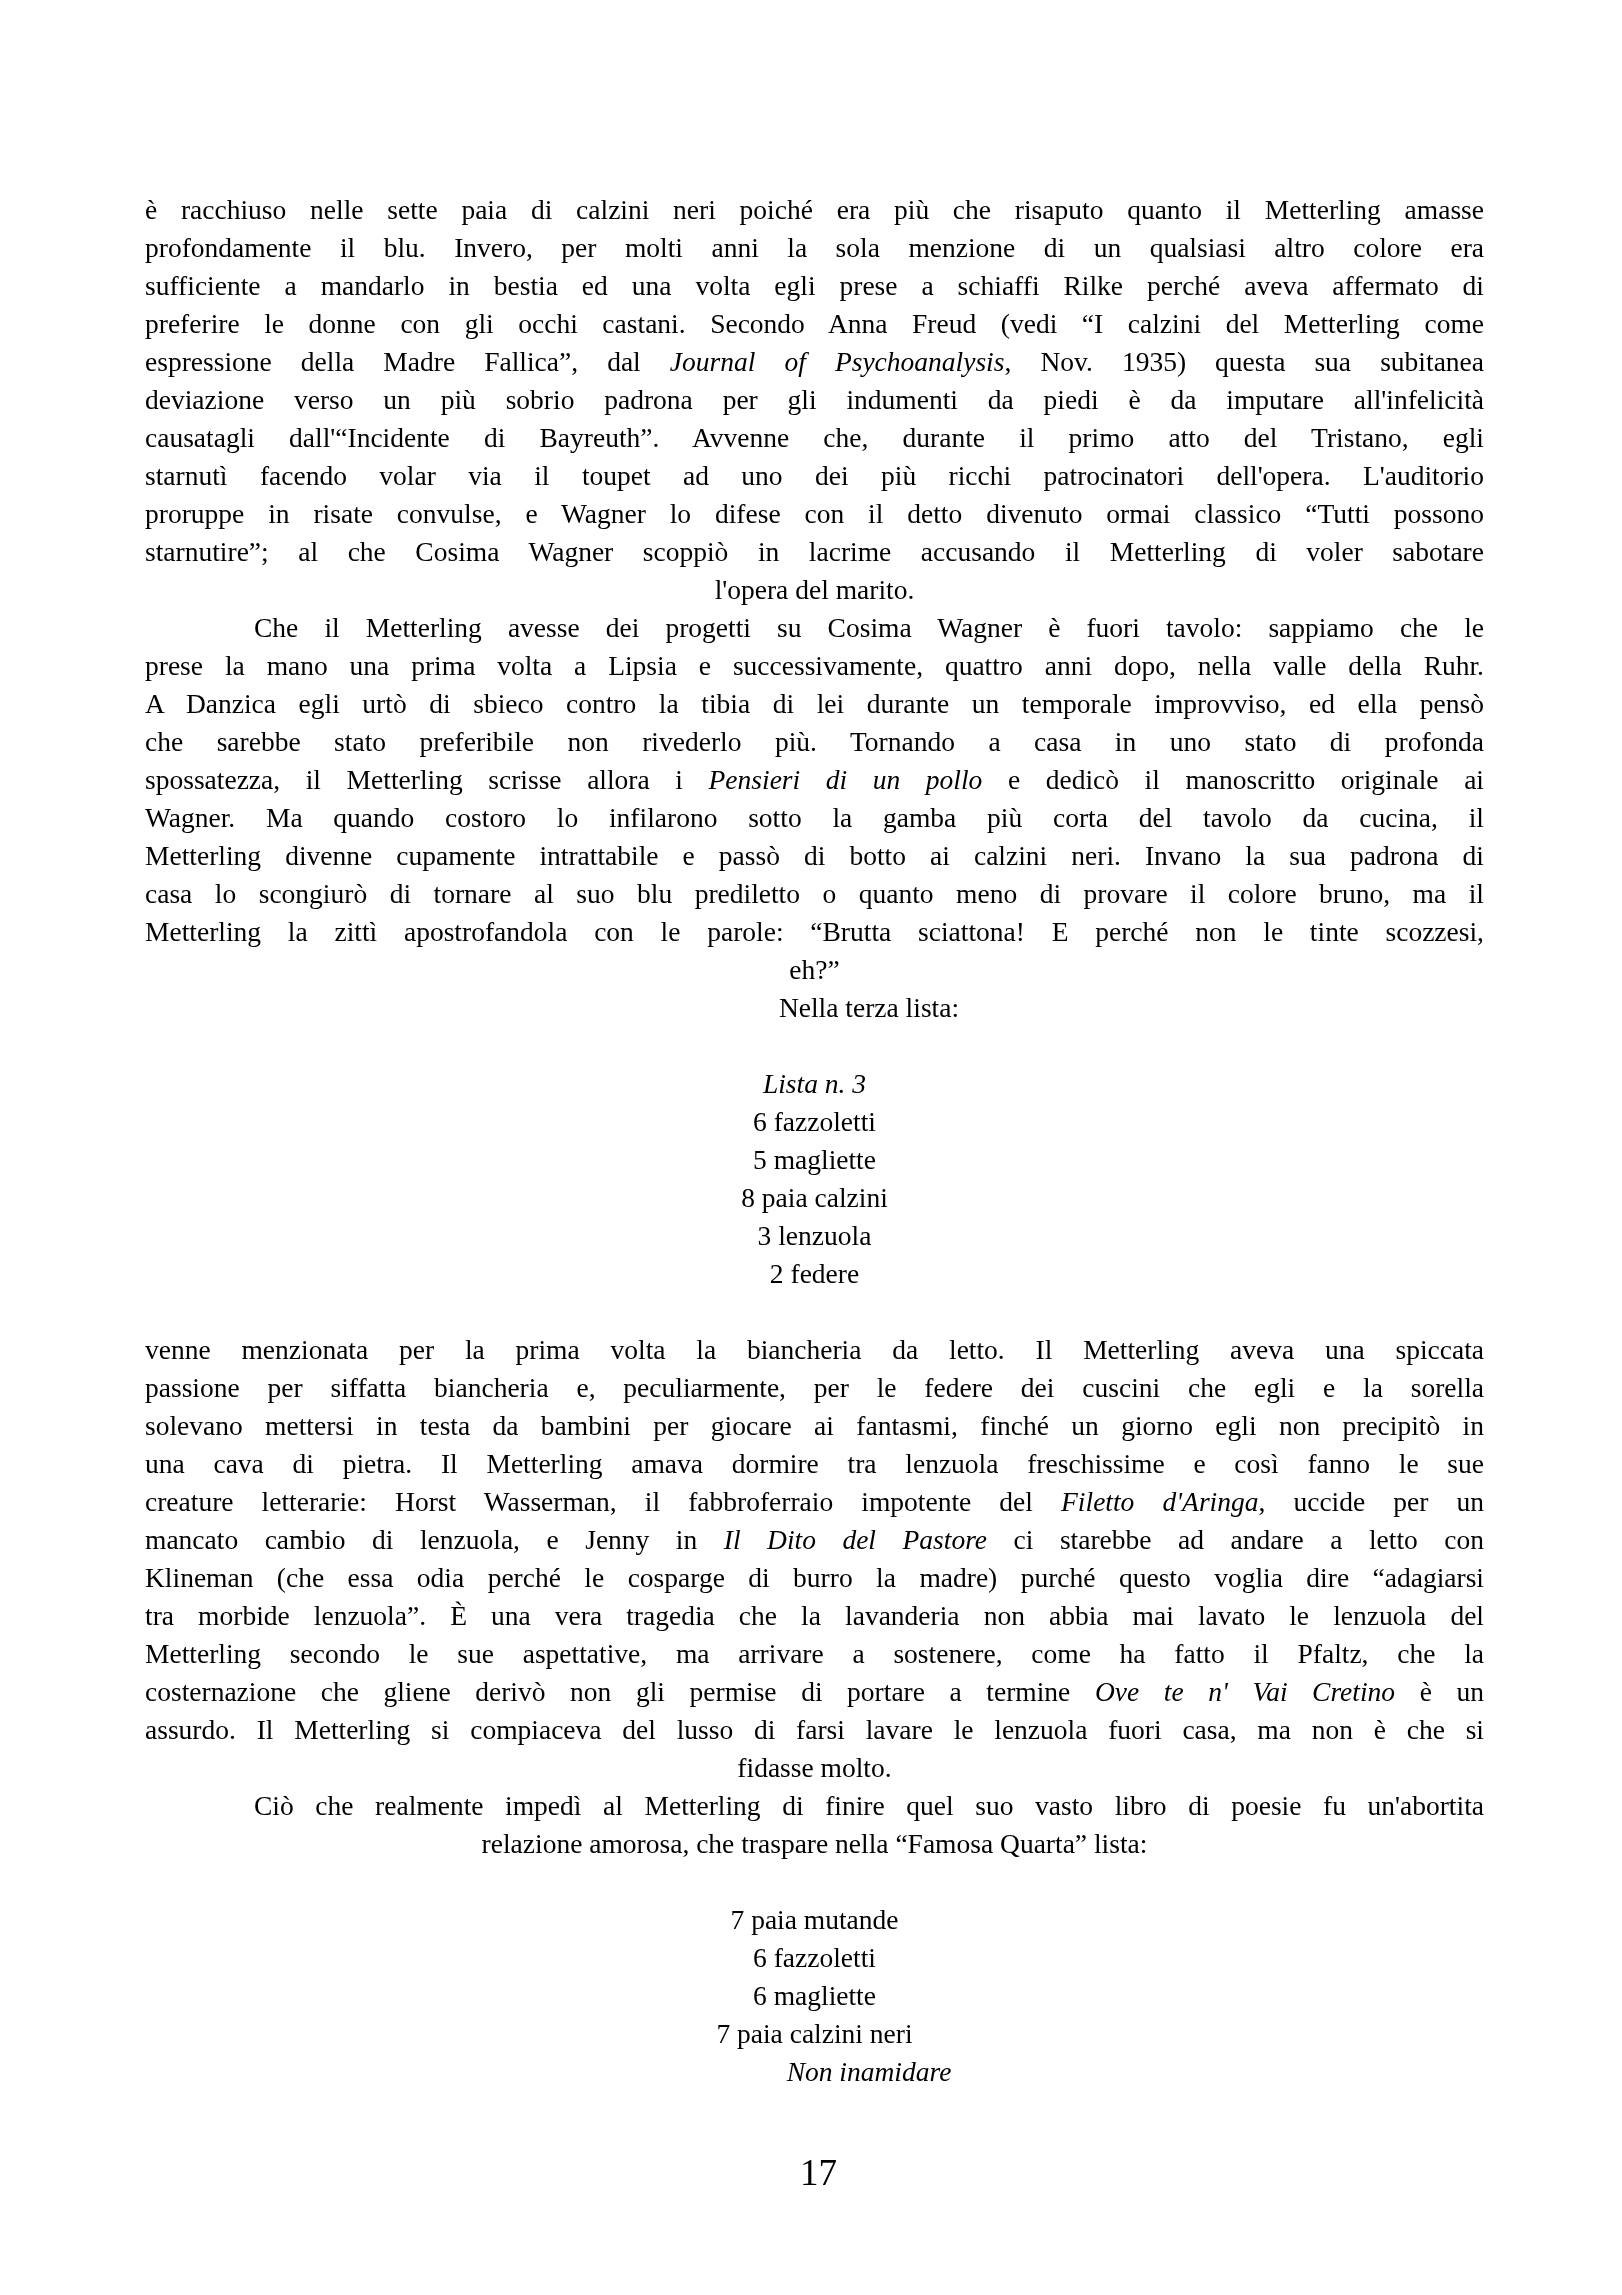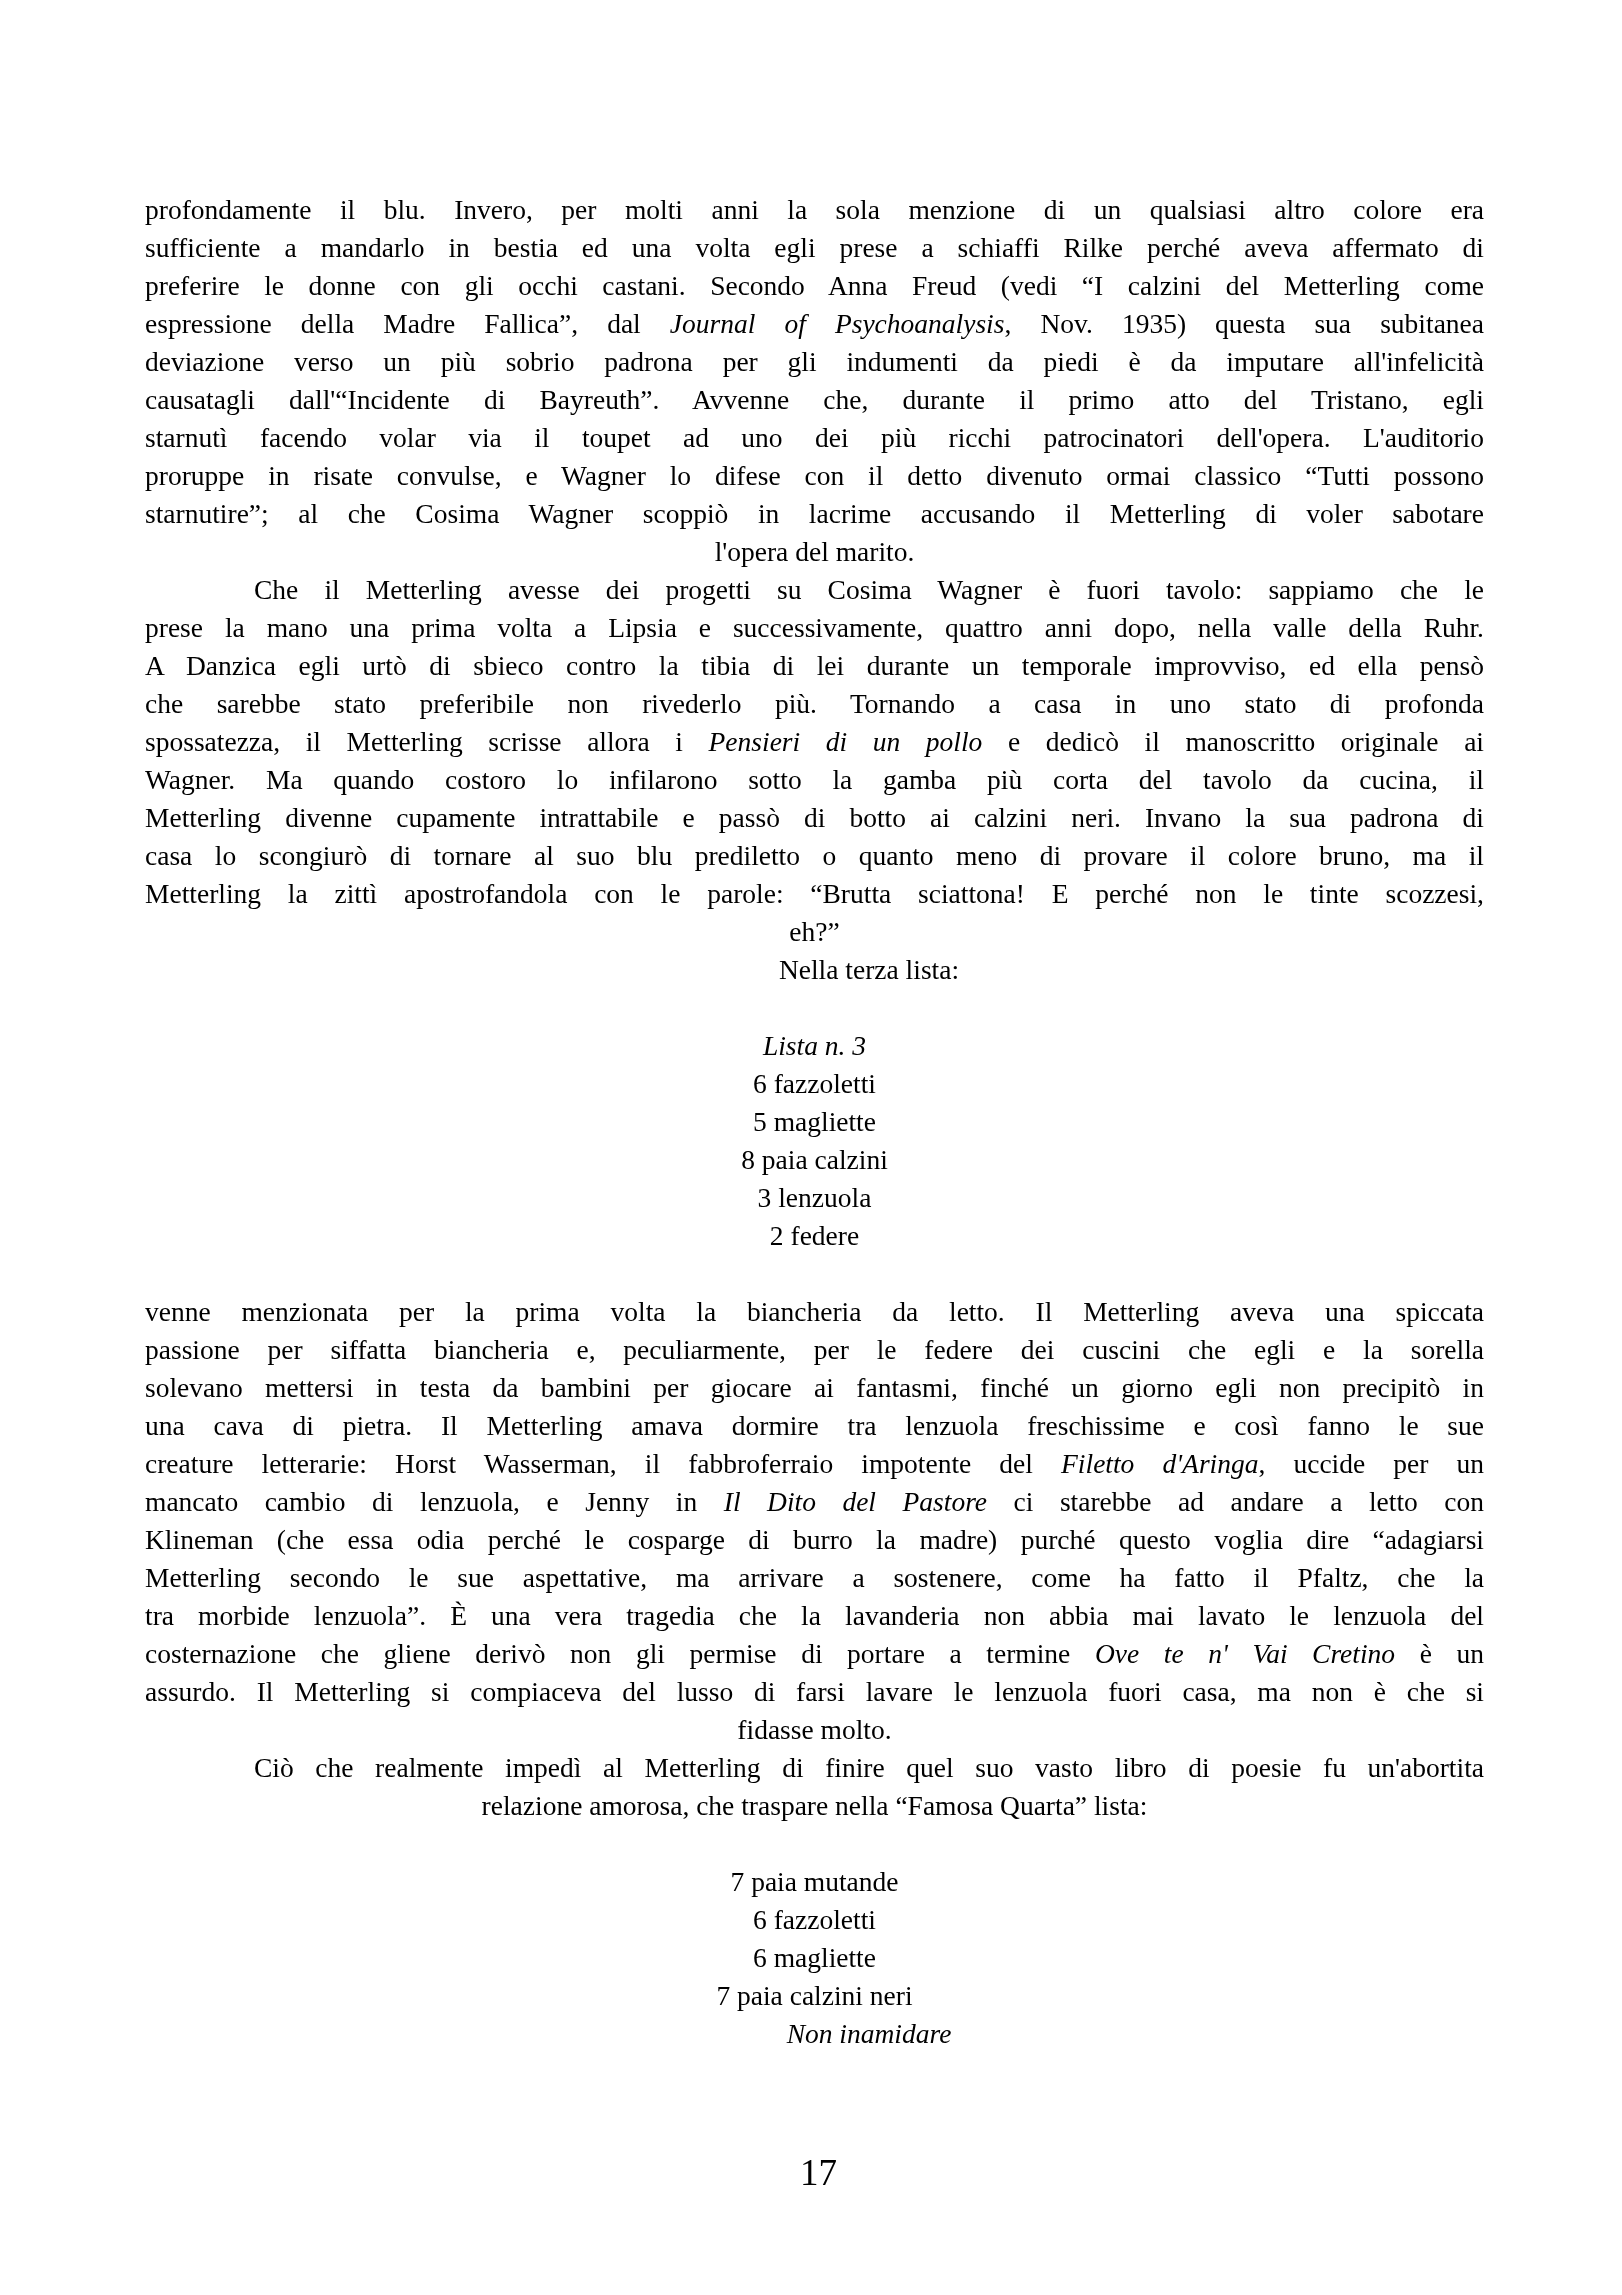--- a/index.html
+++ b/index.html
@@ -45,20 +45,21 @@
     font-size: 37px;
     line-height: 38px;
   }
 </style>
 </head>
 <body style="background: rgb(255, 255, 255); color: rgb(0, 0, 0);">
 
 <div class="page">
   <div class="text-block">
       <div class="block paragraph">
+        <div class="line just"><span>è racchiuso nelle sette paia di calzini neri poiché era più che risaputo quanto il Metterling amasse</span></div>
         <div class="line just"><span>profondamente il blu. Invero, per molti anni la sola menzione di un qualsiasi altro colore era</span></div>
         <div class="line just"><span>sufficiente a mandarlo in bestia ed una volta egli prese a schiaffi Rilke perché aveva affermato di</span></div>
         <div class="line just"><span>preferire le donne con gli occhi castani. Secondo Anna Freud (vedi “I calzini del Metterling come</span></div>
         <div class="line just"><span>espressione della Madre Fallica”, dal </span><i>Journal of Psychoanalysis</i><span>, Nov. 1935) questa sua subitanea</span></div>
         <div class="line just"><span>deviazione verso un più sobrio padrona per gli indumenti da piedi è da imputare all'infelicità</span></div>
         <div class="line just"><span>causatagli dall'“Incidente di Bayreuth”. Avvenne che, durante il primo atto del Tristano, egli</span></div>
         <div class="line just"><span>starnutì facendo volar via il toupet ad uno dei più ricchi patrocinatori dell'opera. L'auditorio</span></div>
         <div class="line just"><span>proruppe in risate convulse, e Wagner lo difese con il detto divenuto ormai classico “Tutti possono</span></div>
         <div class="line just"><span>starnutire”; al che Cosima Wagner scoppiò in lacrime accusando il Metterling di voler sabotare</span></div>
         <div class="line"><span>l'opera del marito.</span></div>
@@ -89,22 +90,22 @@
       </div>
       <div class="block spacer"></div>
       <div class="block paragraph">
         <div class="line just"><span>venne menzionata per la prima volta la biancheria da letto. Il Metterling aveva una spiccata</span></div>
         <div class="line just"><span>passione per siffatta biancheria e, peculiarmente, per le federe dei cuscini che egli e la sorella</span></div>
         <div class="line just"><span>solevano mettersi in testa da bambini per giocare ai fantasmi, finché un giorno egli non precipitò in</span></div>
         <div class="line just"><span>una cava di pietra. Il Metterling amava dormire tra lenzuola freschissime e così fanno le sue</span></div>
         <div class="line just"><span>creature letterarie: Horst Wasserman, il fabbroferraio impotente del </span><i>Filetto d'Aringa</i><span>, uccide per un</span></div>
         <div class="line just"><span>mancato cambio di lenzuola, e Jenny in </span><i>Il Dito del Pastore</i><span> ci starebbe ad andare a letto con</span></div>
         <div class="line just"><span>Klineman (che essa odia perché le cosparge di burro la madre) purché questo voglia dire “adagiarsi</span></div>
+        <div class="line just"><span>tra morbide lenzuola”. È una vera tragedia che la lavanderia non abbia mai lavato le lenzuola del</span></div>
         <div class="line just"><span>Metterling secondo le sue aspettative, ma arrivare a sostenere, come ha fatto il Pfaltz, che la</span></div>
-        <div class="line just"><span>tra morbide lenzuola”. È una vera tragedia che la lavanderia non abbia mai lavato le lenzuola del</span></div>
         <div class="line just"><span>costernazione che gliene derivò non gli permise di portare a termine </span><i>Ove te n' Vai Cretino</i><span> è un</span></div>
         <div class="line just"><span>assurdo. Il Metterling si compiaceva del lusso di farsi lavare le lenzuola fuori casa, ma non è che si</span></div>
         <div class="line"><span>fidasse molto.</span></div>
       </div>
       <div class="block paragraph">
         <div class="line just ind"><span>Ciò che realmente impedì al Metterling di finire quel suo vasto libro di poesie fu un'abortita</span></div>
         <div class="line"><span>relazione amorosa, che traspare nella “Famosa Quarta” lista:</span></div>
       </div>
       <div class="block spacer"></div>
       <div class="block list">

